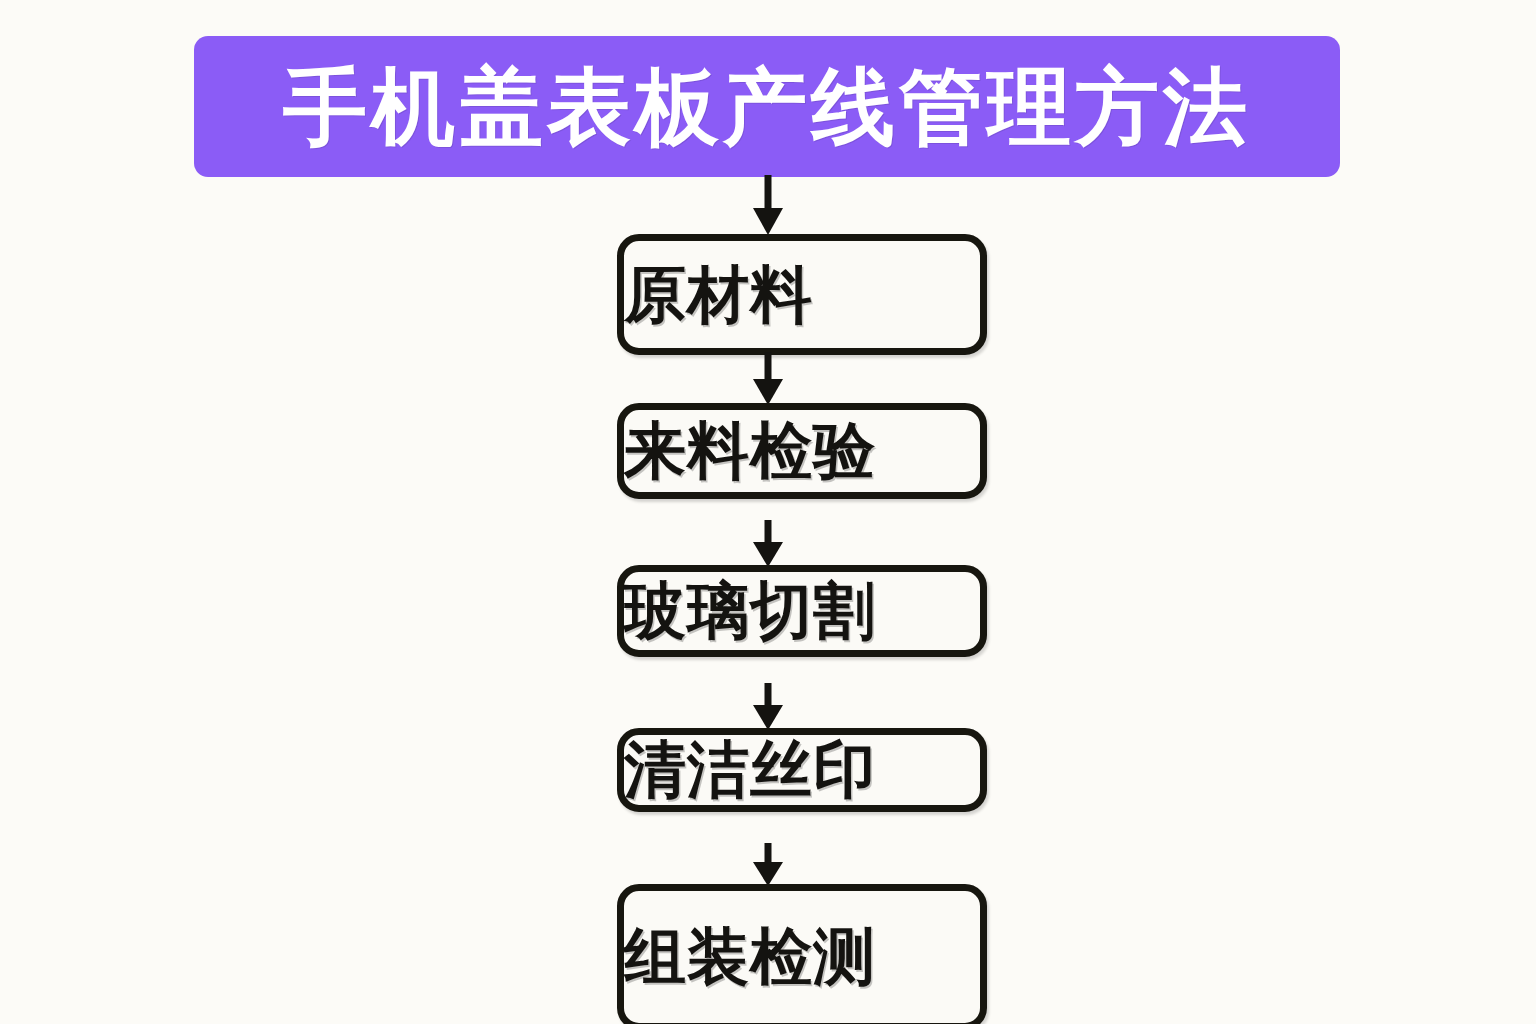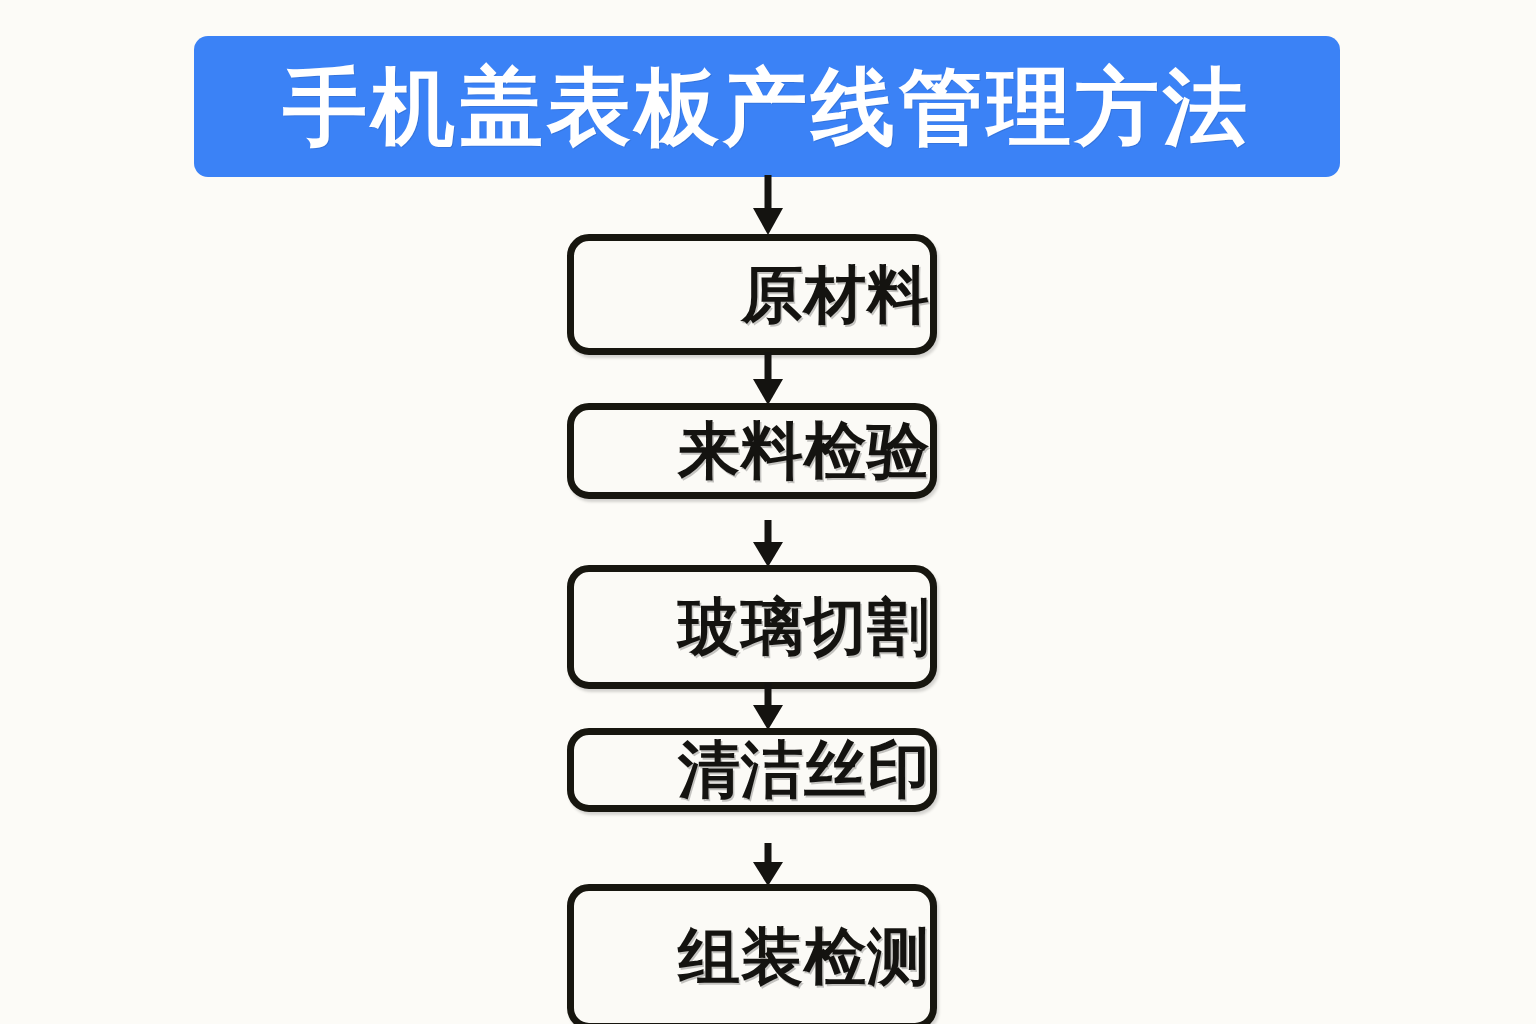--- a/index.html
+++ b/index.html
@@ -22,66 +22,66 @@
     background: #FCFBF7;
   }
 
   
   #title-banner {
     position: absolute;
     left: 194px;
     top: 36px;
     width: 1146px;
     height: 141px;
-    background: #3b82f6;
+    background: #8b5cf6;
     border-radius: 14px;
     display: flex;
     align-items: center;
     justify-content: center;
     box-sizing: border-box;
   }
   #title-text {
     color: #FFFFFF;
     font-size: 84px;
     font-weight: bold;
     letter-spacing: 4px;
     line-height: 1;
     white-space: nowrap;
     font-family: "DejaVu Sans", "Liberation Sans", sans-serif;
     text-shadow: 1px 1px 0 rgba(0,0,0,0.10);
   }
 
   
   .flow-box {
     position: absolute;
-    left: 567px;
+    left: 617px;
     width: 370px;
     background: #FBFAF6;
     border: 7px solid #17160F;
     border-radius: 22px;
     box-sizing: border-box;
     display: flex;
     align-items: center;
-    justify-content: flex-end;
+    justify-content: flex-start;
     box-shadow: 2px 3px 3px rgba(0,0,0,0.16);
   }
   .flow-box-label {
     color: #141310;
     font-size: 62px;
     font-weight: bold;
     line-height: 1;
     white-space: nowrap;
     letter-spacing: 1px;
     font-family: "DejaVu Sans", "Liberation Sans", sans-serif;
     text-shadow: 1.5px 1.5px 0 rgba(0,0,0,0.22);
   }
 
   #box-1 { top: 234px; height: 121px; }
   #box-2 { top: 403px; height: 96px; }
-  #box-3 { top: 565px; height: 124px; }
+  #box-3 { top: 565px; height: 92px; }
   #box-4 { top: 728px; height: 84px; }
   #box-5 { top: 884px; height: 146px; }
 
   
   .arrow {
     position: absolute;
     left: 750px;
     width: 36px;
     display: block;
   }

